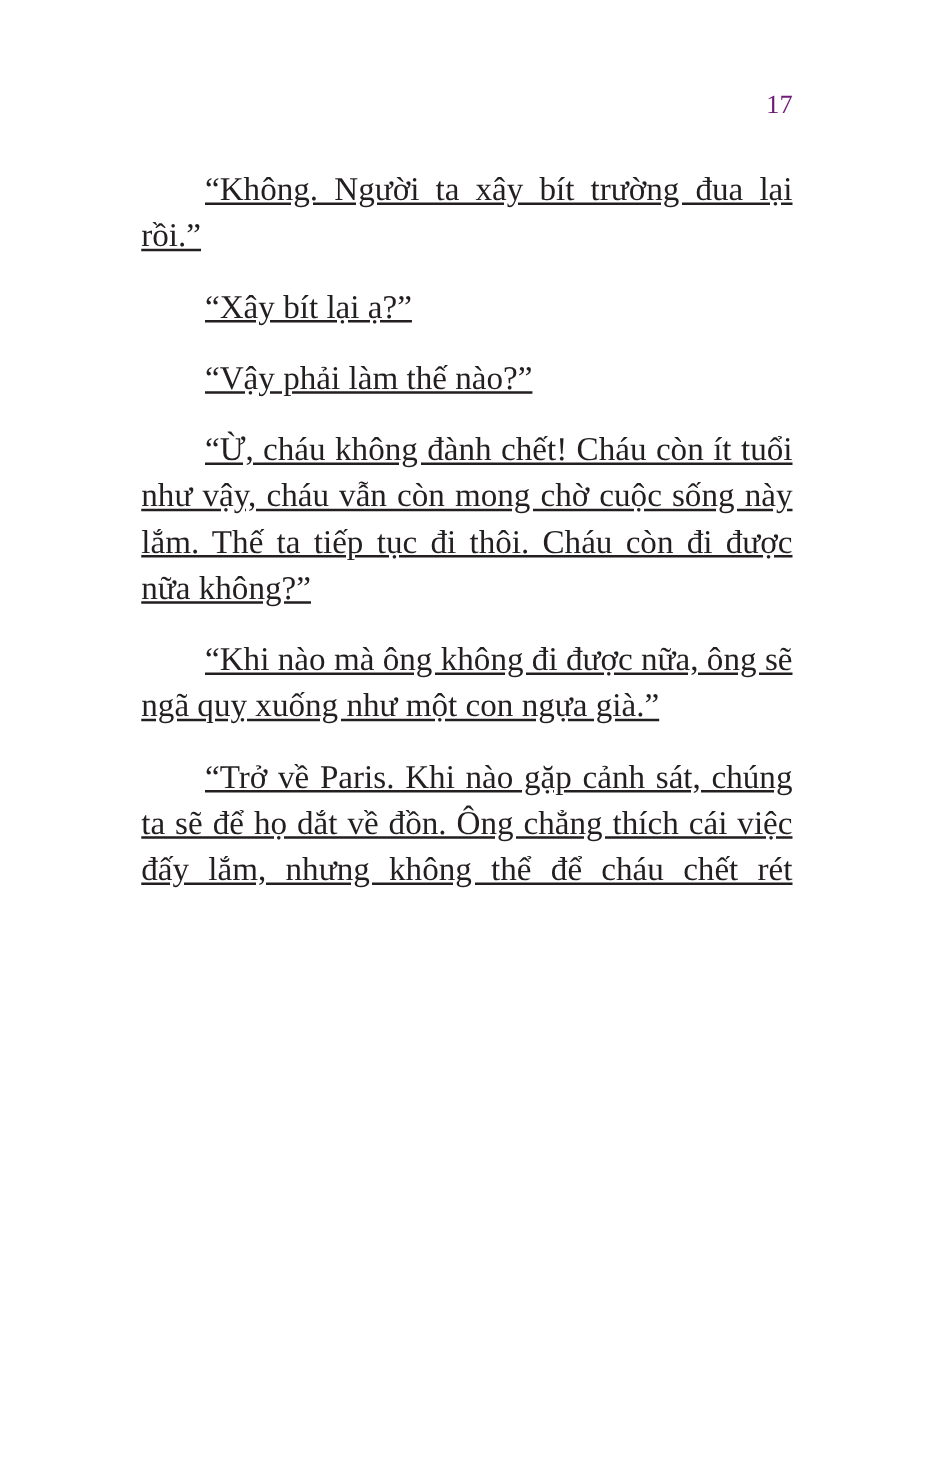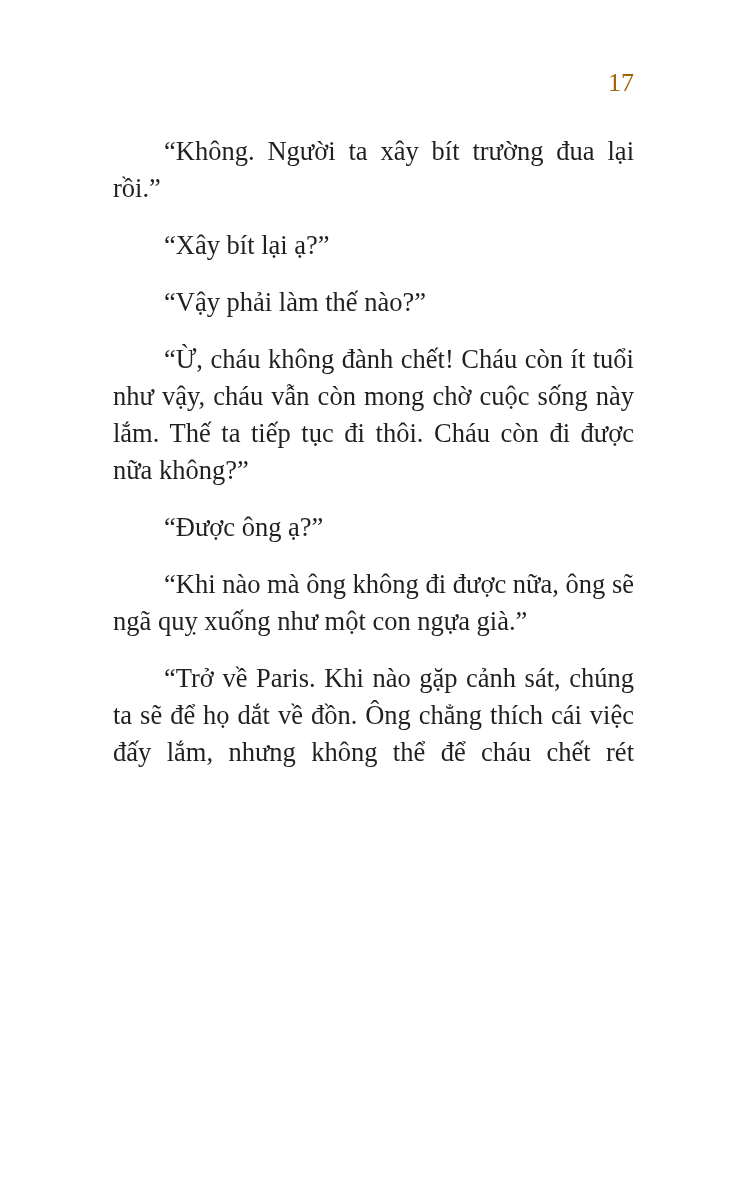--- a/index.html
+++ b/index.html
@@ -12,46 +12,46 @@
       height: 1184px;
       position: relative;
       overflow: hidden;
       font-family: "Liberation Serif", "DejaVu Serif", serif;
       color: #231f20;
     }
     .page-number {
       position: absolute;
       top: 70px;
       right: 114px;
-      font-size: 26px;
+      font-size: 21px;
       line-height: 26px;
-      color: #a16207;
+      color: #701a75;
     }
     .text-block {
       position: absolute;
       left: 113px;
       top: 133px;
       width: 521px;
+      text-decoration: underline;
     }
     .para {
       margin: 0 0 20px 0;
       font-size: 26.5px;
       line-height: 37px;
       text-align: justify;
       text-indent: 51px;
     }
   </style>
 </head>
 <body>
 
 <div>
   <div class="page-number">17</div>
 
   <div class="text-block">
     <p class="para">“Không. Người ta xây bít trường đua lại rồi.”</p>
     <p class="para">“Xây bít lại ạ?”</p>
     <p class="para">“Vậy phải làm thế nào?”</p>
     <p class="para">“Ừ, cháu không đành chết! Cháu còn ít tuổi như vậy, cháu vẫn còn mong chờ cuộc sống này lắm. Thế ta tiếp tục đi thôi. Cháu còn đi được nữa không?”</p>
-    <p class="para">“Được ông ạ?”</p>
     <p class="para">“Khi nào mà ông không đi được nữa, ông sẽ ngã quỵ xuống như một con ngựa già.”</p>
     <p class="para" style="text-align-last: justify; margin-top: 17px;">“Trở về Paris. Khi nào gặp cảnh sát, chúng ta sẽ để họ dắt về đồn. Ông chẳng thích cái việc đấy lắm, nhưng không thể để cháu chết rét</p>
   </div>
 </div>
 
 </body></html>

